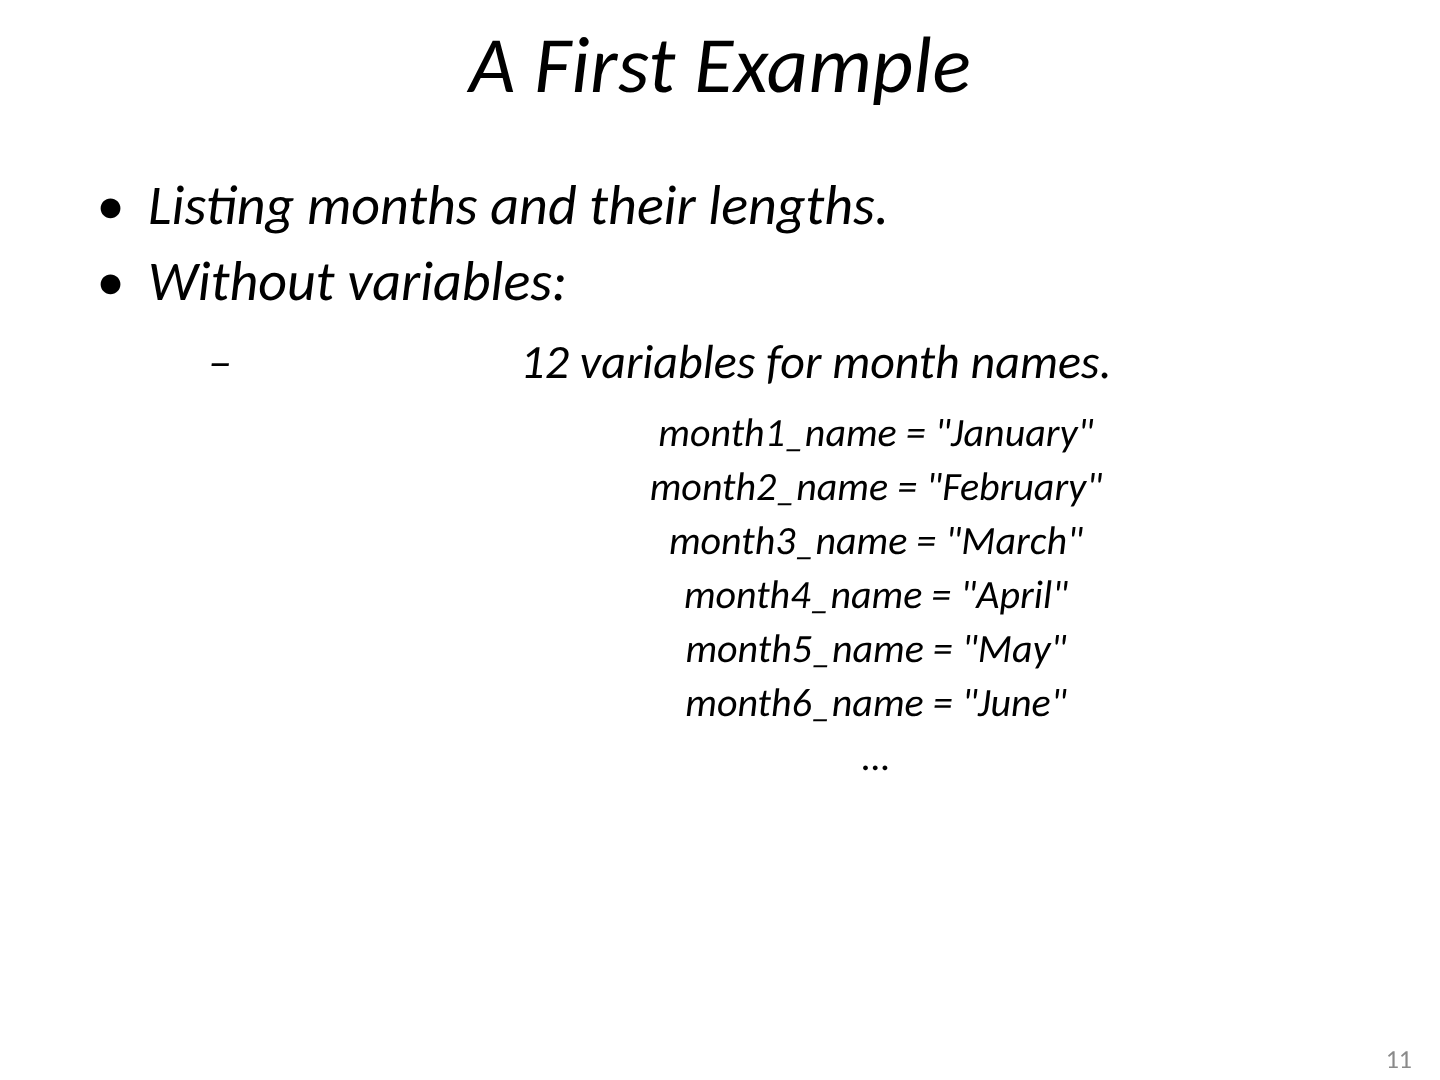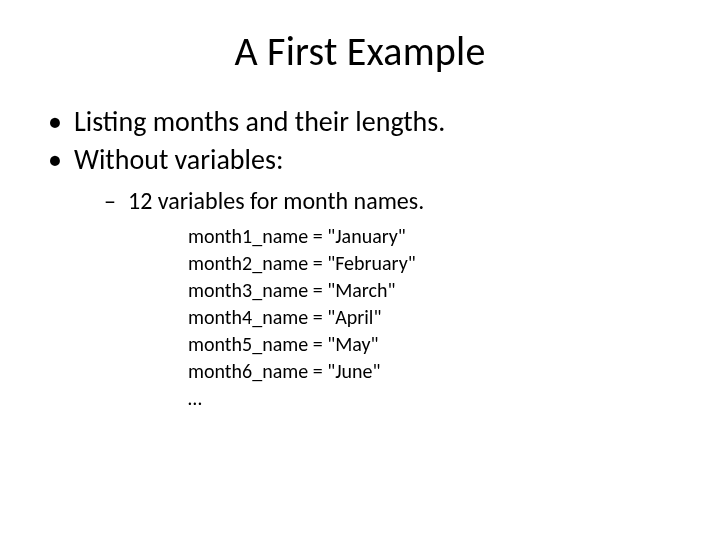--- a/index.html
+++ b/index.html
@@ -16,31 +16,33 @@
   .slide {
     width: 720px;
     height: 540px;
     position: relative;
     box-sizing: border-box;
   }
   .title {
     text-align: center;
     font-size: 40px;
     font-weight: 400;
-    margin-top: 27px;
+    margin-top: 8px;
     margin-bottom: 28px;
     letter-spacing: 0.2px;
+    font-style: italic;
   }
   .body {
     padding: 0 32px 0 48px;
   }
   ul.level1 {
     list-style: none;
     margin: 0;
     padding: 0;
+    font-style: italic;
   }
   ul.level1 > li {
     font-size: 28px;
     line-height: 1.30;
     position: relative;
     padding-left: 26px;
     margin-bottom: 2px;
   }
   ul.level1 > li::before {
     content: "•";
@@ -52,20 +54,21 @@
   ul.level2 {
     list-style: none;
     margin: 6px 0 0 0;
     padding: 0 0 0 30px;
   }
   ul.level2 > li {
     font-size: 24px;
     line-height: 1.35;
     position: relative;
     padding-left: 24px;
+    text-align: center;
   }
   ul.level2 > li::before {
     content: "–";
     position: absolute;
     left: 0;
     top: 0;
     font-size: 24px;
   }
   .codeblock {
     margin: 6px 0 0 60px;

